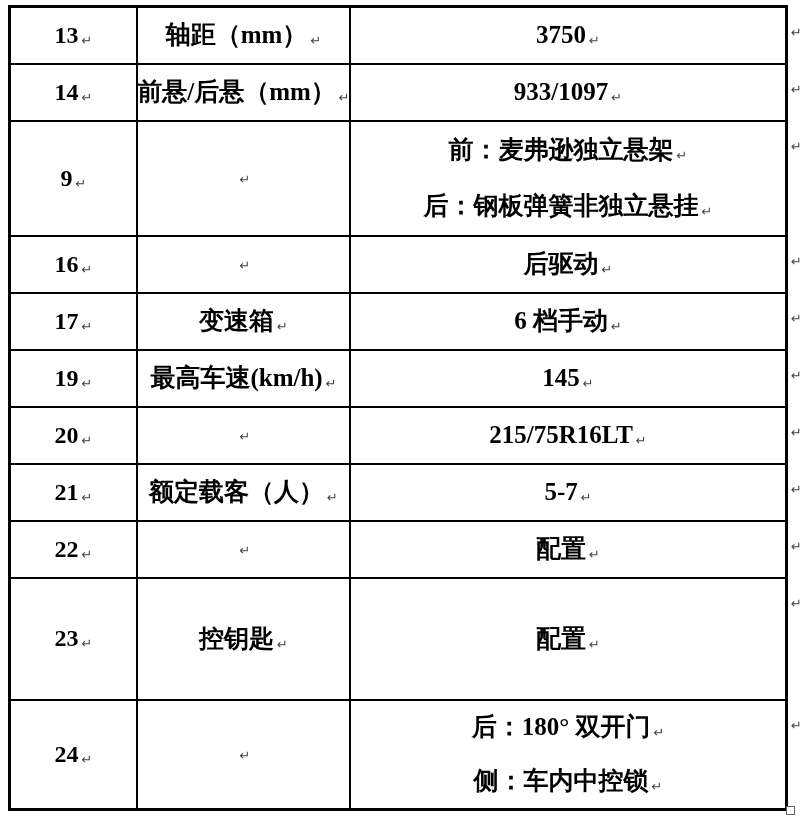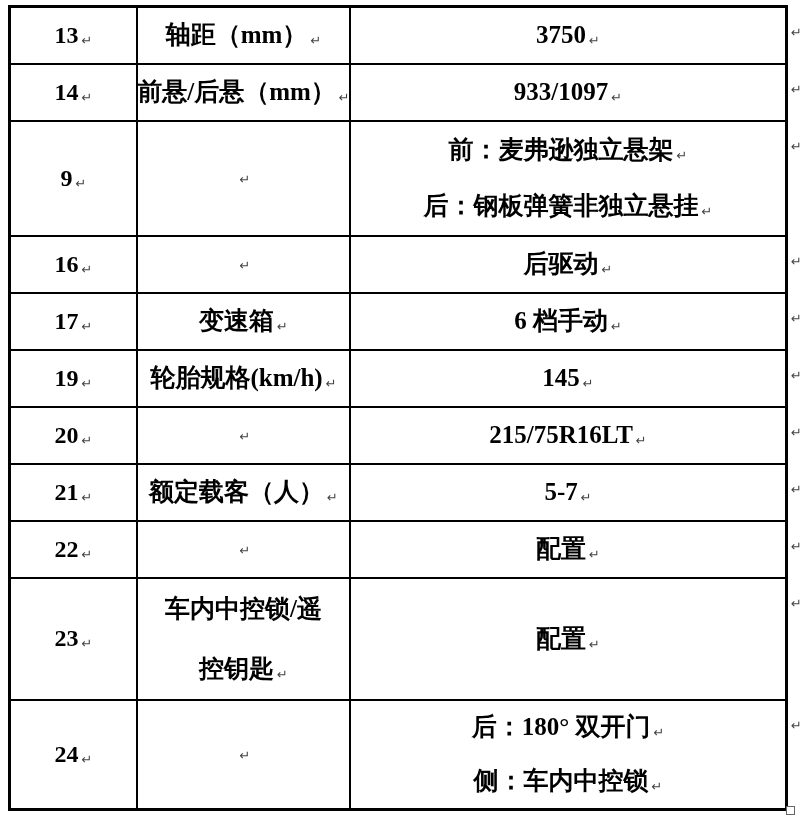--- a/index.html
+++ b/index.html
@@ -159,21 +159,21 @@
         </div>
       </div>
       <div class="cell num">
         <div class="line">
           <span>19</span>
           <span class="ret">↵</span>
         </div>
       </div>
       <div class="cell">
         <div class="line">
-          <span>轮胎规格(km/h)</span>
+          <span>最高车速(km/h)</span>
           <span class="ret">↵</span>
         </div>
       </div>
       <div class="cell last-col">
         <div class="line">
           <span>145</span>
           <span class="ret">↵</span>
         </div>
       </div>
       <div class="cell num">
@@ -228,23 +228,20 @@
           <span class="ret">↵</span>
         </div>
       </div>
       <div class="cell num">
         <div class="line">
           <span>23</span>
           <span class="ret">↵</span>
         </div>
       </div>
       <div class="cell spread">
-        <div class="line">
-          <span>车内中控锁/遥</span>
-        </div>
         <div class="line">
           <span>控钥匙</span>
           <span class="ret">↵</span>
         </div>
       </div>
       <div class="cell last-col">
         <div class="line">
           <span>配置</span>
           <span class="ret">↵</span>
         </div>

